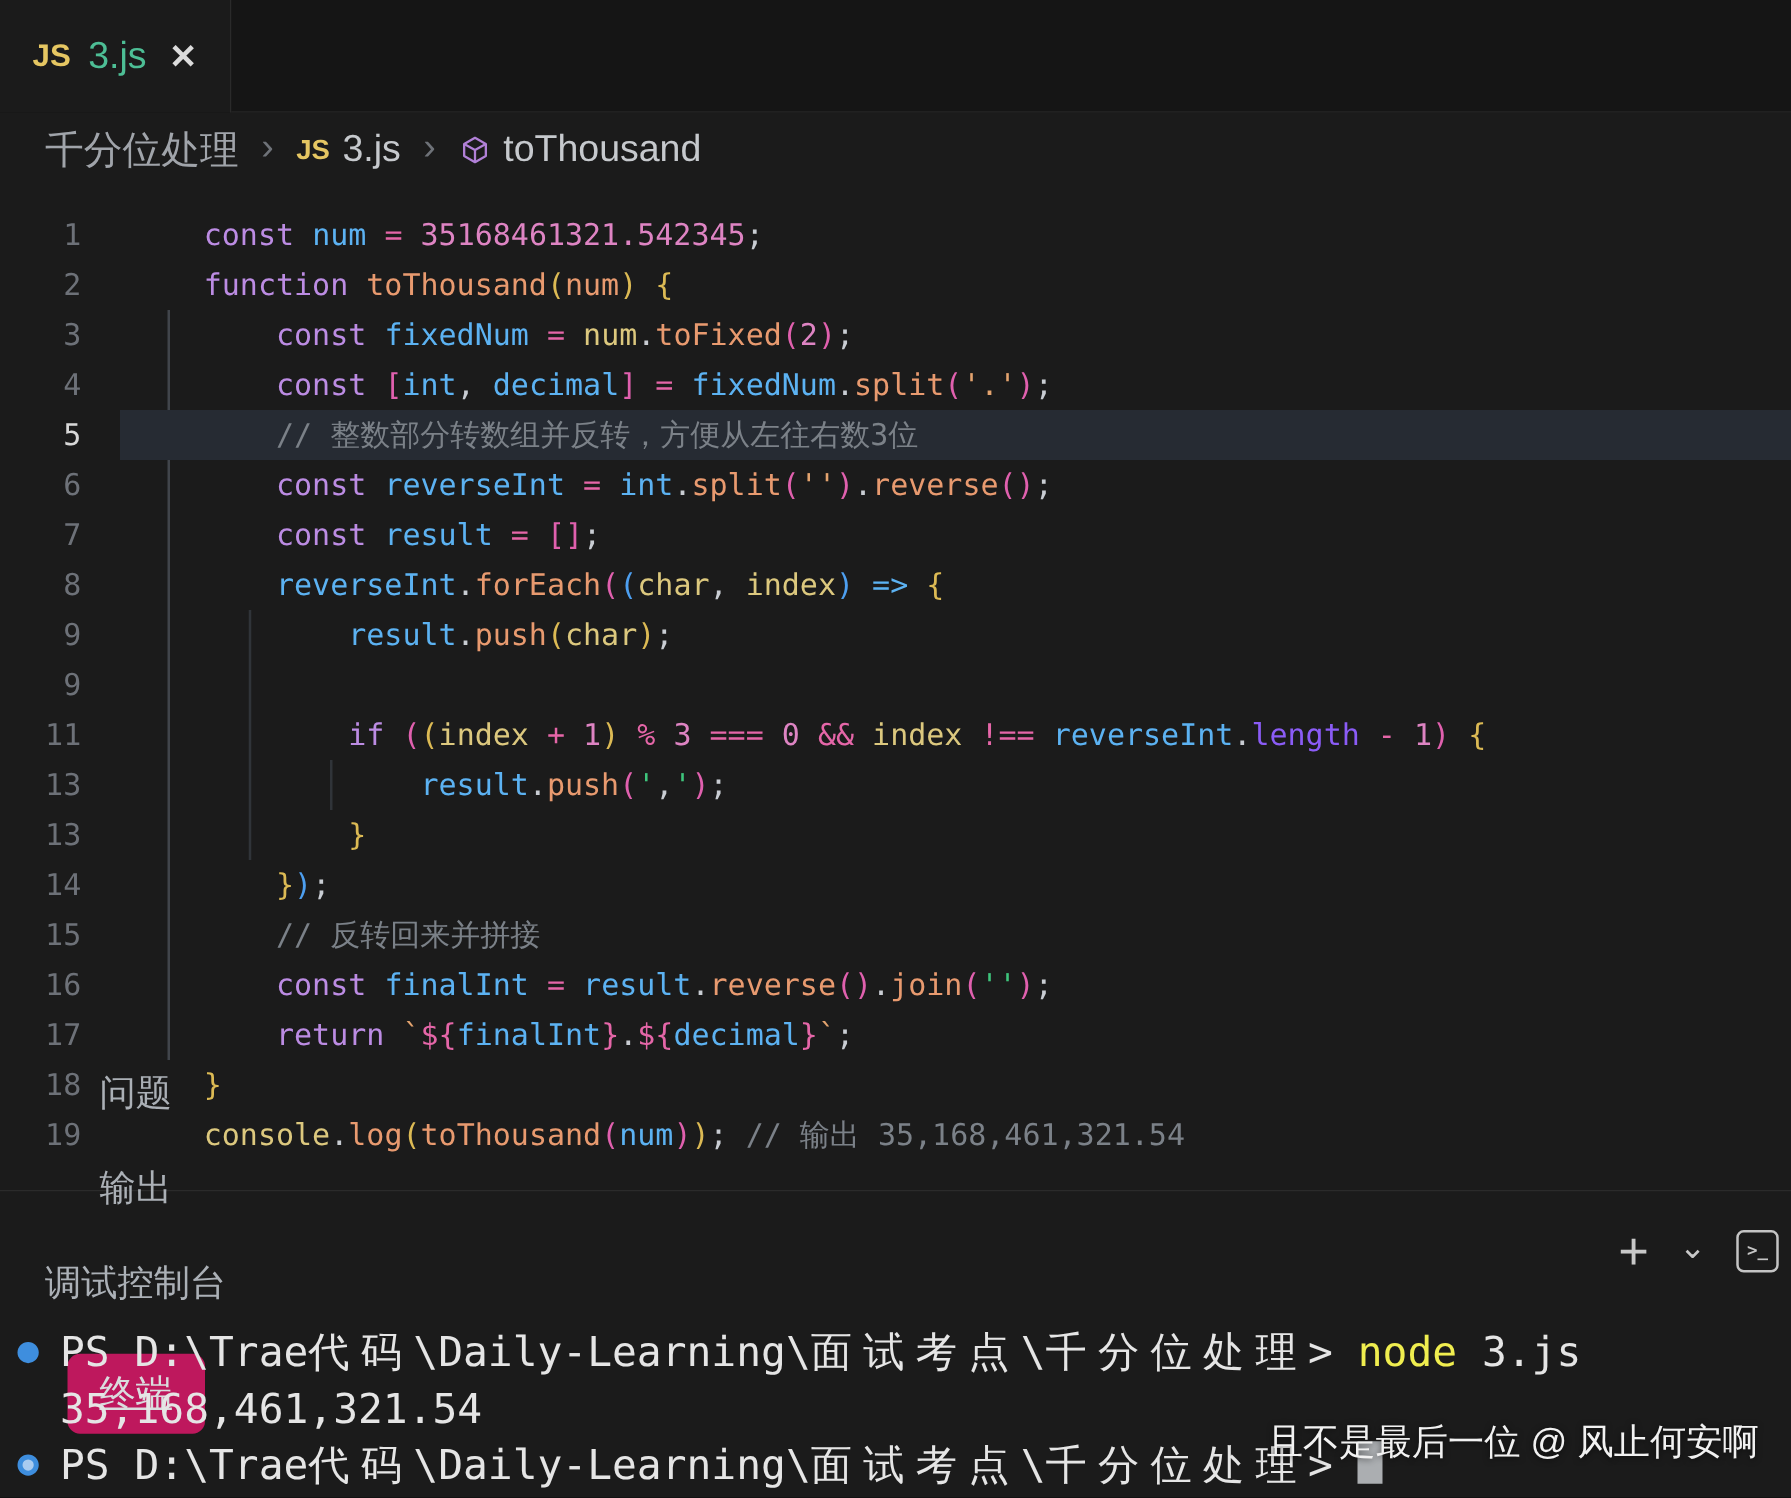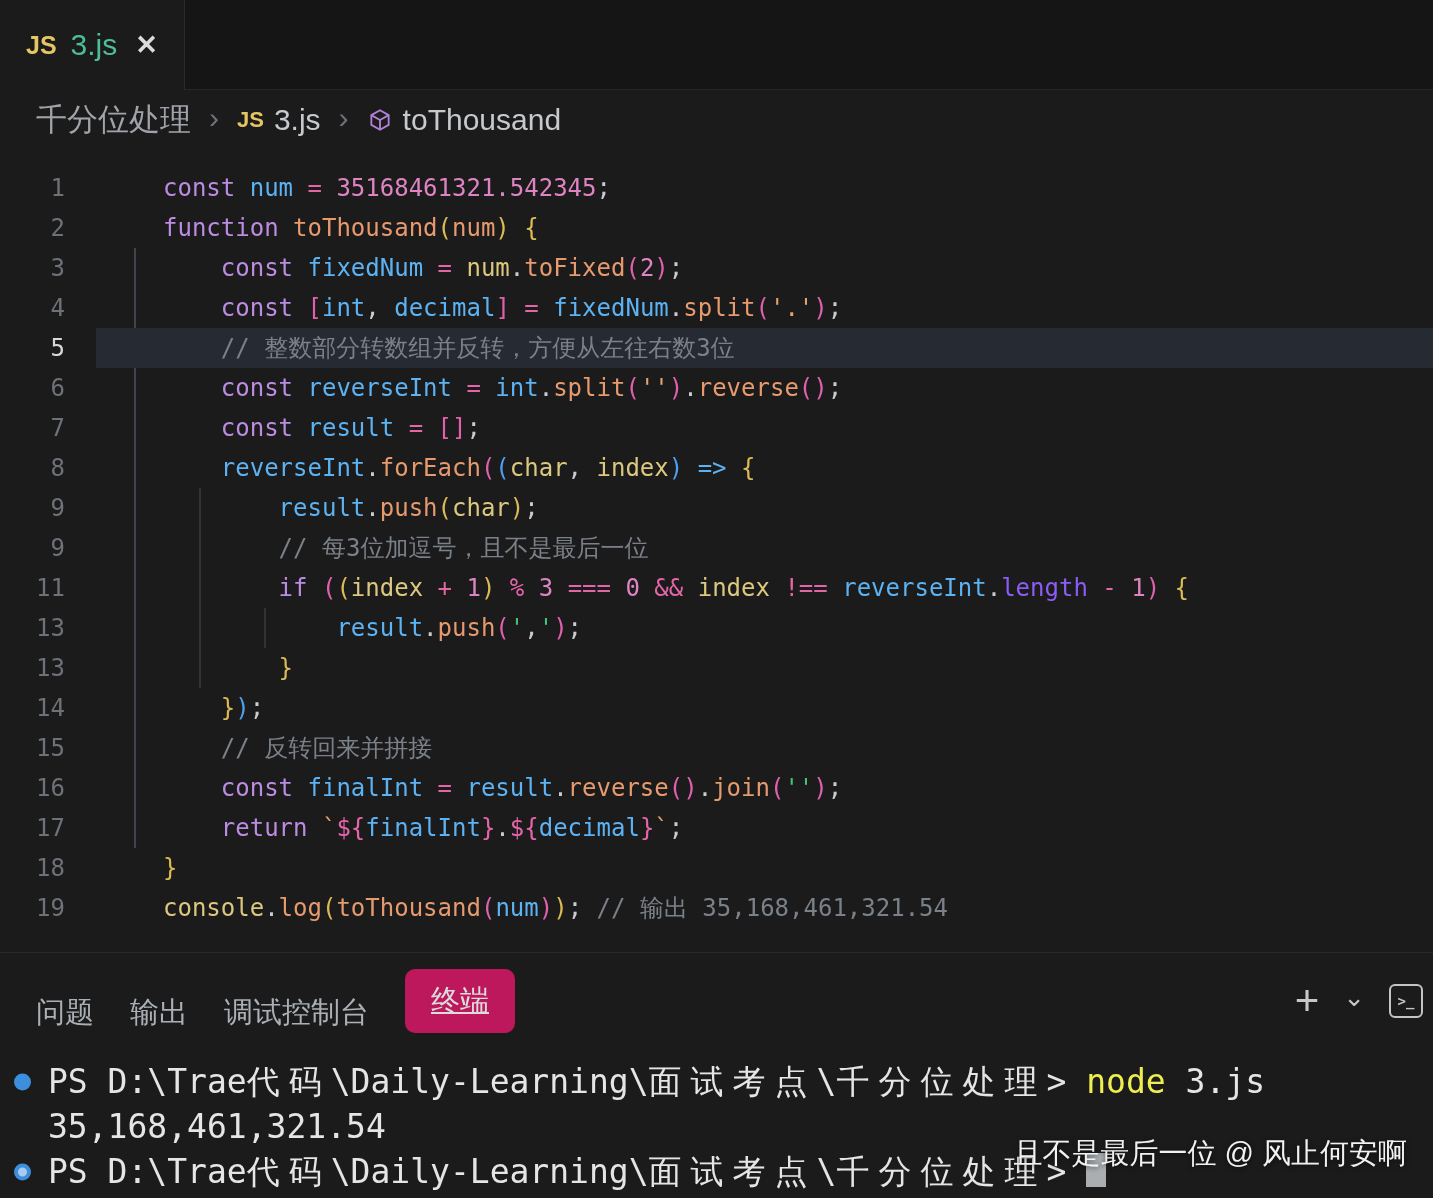--- a/index.html
+++ b/index.html
@@ -111,36 +111,36 @@
     <div id="code-lines">
         <div class="code-line"><span class="ln">1</span><span class="code"><span class="tk-kw">const </span><span class="tk-vr">num </span><span class="tk-op">= </span><span class="tk-nm">35168461321.542345</span><span class="tk-pn">;</span></span></div>
         <div class="code-line"><span class="ln">2</span><span class="code"><span class="tk-kw">function </span><span class="tk-fn">toThousand</span><span class="tk-by">(</span><span class="tk-fn">num</span><span class="tk-by">)</span><span class="tk-pn"> </span><span class="tk-by">{</span></span></div>
         <div class="code-line"><span class="ln">3</span><span class="code"><span class="tk-pn">    </span><span class="tk-kw">const </span><span class="tk-vr">fixedNum </span><span class="tk-op">= </span><span class="tk-pm">num</span><span class="tk-pn">.</span><span class="tk-fn">toFixed</span><span class="tk-bp">(</span><span class="tk-nm">2</span><span class="tk-bp">)</span><span class="tk-pn">;</span></span></div>
         <div class="code-line"><span class="ln">4</span><span class="code"><span class="tk-pn">    </span><span class="tk-kw">const </span><span class="tk-bp">[</span><span class="tk-vr">int</span><span class="tk-pn">, </span><span class="tk-vr">decimal</span><span class="tk-bp">]</span><span class="tk-op"> = </span><span class="tk-vr">fixedNum</span><span class="tk-pn">.</span><span class="tk-fn">split</span><span class="tk-bp">(</span><span class="tk-st">'.'</span><span class="tk-bp">)</span><span class="tk-pn">;</span></span></div>
         <div class="code-line current"><span class="ln">5</span><span class="code"><span class="tk-pn">    </span><span class="tk-cm">// 整数部分转数组并反转，方便从左往右数3位</span></span></div>
         <div class="code-line"><span class="ln">6</span><span class="code"><span class="tk-pn">    </span><span class="tk-kw">const </span><span class="tk-vr">reverseInt </span><span class="tk-op">= </span><span class="tk-vr">int</span><span class="tk-pn">.</span><span class="tk-fn">split</span><span class="tk-bp">(</span><span class="tk-st">''</span><span class="tk-bp">)</span><span class="tk-pn">.</span><span class="tk-fn">reverse</span><span class="tk-bp">()</span><span class="tk-pn">;</span></span></div>
         <div class="code-line"><span class="ln">7</span><span class="code"><span class="tk-pn">    </span><span class="tk-kw">const </span><span class="tk-vr">result </span><span class="tk-op">= </span><span class="tk-bp">[]</span><span class="tk-pn">;</span></span></div>
         <div class="code-line"><span class="ln">8</span><span class="code"><span class="tk-pn">    </span><span class="tk-vr">reverseInt</span><span class="tk-pn">.</span><span class="tk-fn">forEach</span><span class="tk-bp">(</span><span class="tk-bb">(</span><span class="tk-pm">char</span><span class="tk-pn">, </span><span class="tk-pm">index</span><span class="tk-bb">)</span><span class="tk-vr"> =&gt; </span><span class="tk-by">{</span></span></div>
         <div class="code-line"><span class="ln">9</span><span class="code"><span class="tk-pn">        </span><span class="tk-vr">result</span><span class="tk-pn">.</span><span class="tk-fn">push</span><span class="tk-by">(</span><span class="tk-pm">char</span><span class="tk-by">)</span><span class="tk-pn">;</span></span></div>
-        <div class="code-line"><span class="ln">9</span><span class="code"><span class="tk-pn">        </span><span class="tk-cm">// 每3位加逗号，且不是最后一位</span></span></div>
+        <div class="code-line"><span class="ln">9</span><span class="code"><span class="tk-pn">        </span></span></div>
         <div class="code-line"><span class="ln">11</span><span class="code"><span class="tk-pn">        </span><span class="tk-kw">if </span><span class="tk-bp">(</span><span class="tk-by">(</span><span class="tk-pm">index</span><span class="tk-op"> + </span><span class="tk-nm">1</span><span class="tk-by">)</span><span class="tk-op"> % </span><span class="tk-nm">3</span><span class="tk-op"> === </span><span class="tk-nm">0</span><span class="tk-op"> &amp;&amp; </span><span class="tk-pm">index</span><span class="tk-op"> !== </span><span class="tk-vr">reverseInt</span><span class="tk-pn">.</span><span class="tk-pr">length</span><span class="tk-op"> - </span><span class="tk-nm">1</span><span class="tk-bp">)</span><span class="tk-pn"> </span><span class="tk-by">{</span></span></div>
         <div class="code-line"><span class="ln">13</span><span class="code"><span class="tk-pn">            </span><span class="tk-vr">result</span><span class="tk-pn">.</span><span class="tk-fn">push</span><span class="tk-bp">(</span><span class="tk-sg">'</span><span class="tk-pn">,</span><span class="tk-sg">'</span><span class="tk-bp">)</span><span class="tk-pn">;</span></span></div>
         <div class="code-line"><span class="ln">13</span><span class="code"><span class="tk-pn">        </span><span class="tk-by">}</span></span></div>
         <div class="code-line"><span class="ln">14</span><span class="code"><span class="tk-pn">    </span><span class="tk-by">}</span><span class="tk-bb">)</span><span class="tk-pn">;</span></span></div>
         <div class="code-line"><span class="ln">15</span><span class="code"><span class="tk-pn">    </span><span class="tk-cm">// 反转回来并拼接</span></span></div>
         <div class="code-line"><span class="ln">16</span><span class="code"><span class="tk-pn">    </span><span class="tk-kw">const </span><span class="tk-vr">finalInt </span><span class="tk-op">= </span><span class="tk-vr">result</span><span class="tk-pn">.</span><span class="tk-fn">reverse</span><span class="tk-bp">()</span><span class="tk-pn">.</span><span class="tk-fn">join</span><span class="tk-bp">(</span><span class="tk-sg">''</span><span class="tk-bp">)</span><span class="tk-pn">;</span></span></div>
         <div class="code-line"><span class="ln">17</span><span class="code"><span class="tk-pn">    </span><span class="tk-kw">return </span><span class="tk-st">`</span><span class="tk-op">${</span><span class="tk-vr">finalInt</span><span class="tk-op">}</span><span class="tk-pn">.</span><span class="tk-op">${</span><span class="tk-vr">decimal</span><span class="tk-op">}</span><span class="tk-st">`</span><span class="tk-pn">;</span></span></div>
         <div class="code-line"><span class="ln">18</span><span class="code"><span class="tk-by">}</span></span></div>
         <div class="code-line"><span class="ln">19</span><span class="code"><span class="tk-pm">console</span><span class="tk-pn">.</span><span class="tk-fn">log</span><span class="tk-by">(</span><span class="tk-fn">toThousand</span><span class="tk-bp">(</span><span class="tk-vr">num</span><span class="tk-bp">)</span><span class="tk-by">)</span><span class="tk-pn">;</span><span class="tk-cm"> // 输出 35,168,461,321.54</span></span></div>
       </div>
   </div>
 
   <div class="panel">
     <div class="panel-tabs">
-      <span id="panel-tabs-mount" style="display:flex;align-items:flex-end;gap:36px;">
+      <span id="panel-tabs-mount" style="display:flex;align-items:center;gap:36px;flex-direction:column;">
           <span class="panel-tab">问题</span>
           <span class="panel-tab">输出</span>
           <span class="panel-tab">调试控制台</span>
           <span class="panel-tab active">终端</span>
         </span>
       <div class="panel-right">
         <span class="plus-icon">+</span>
         <span class="chev-icon">⌄</span>
         <span class="ps-icon">&gt;_</span>
       </div>

